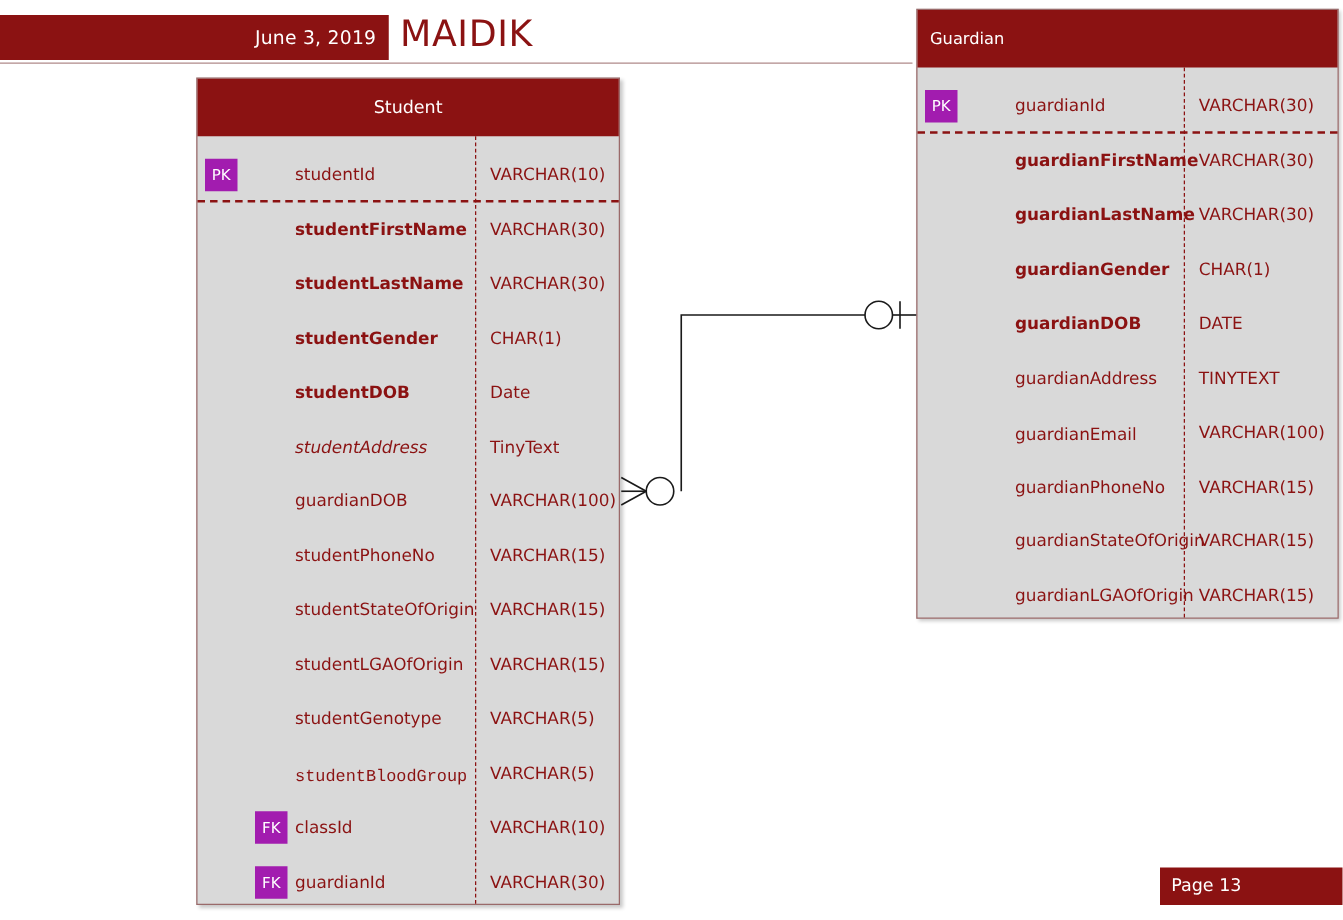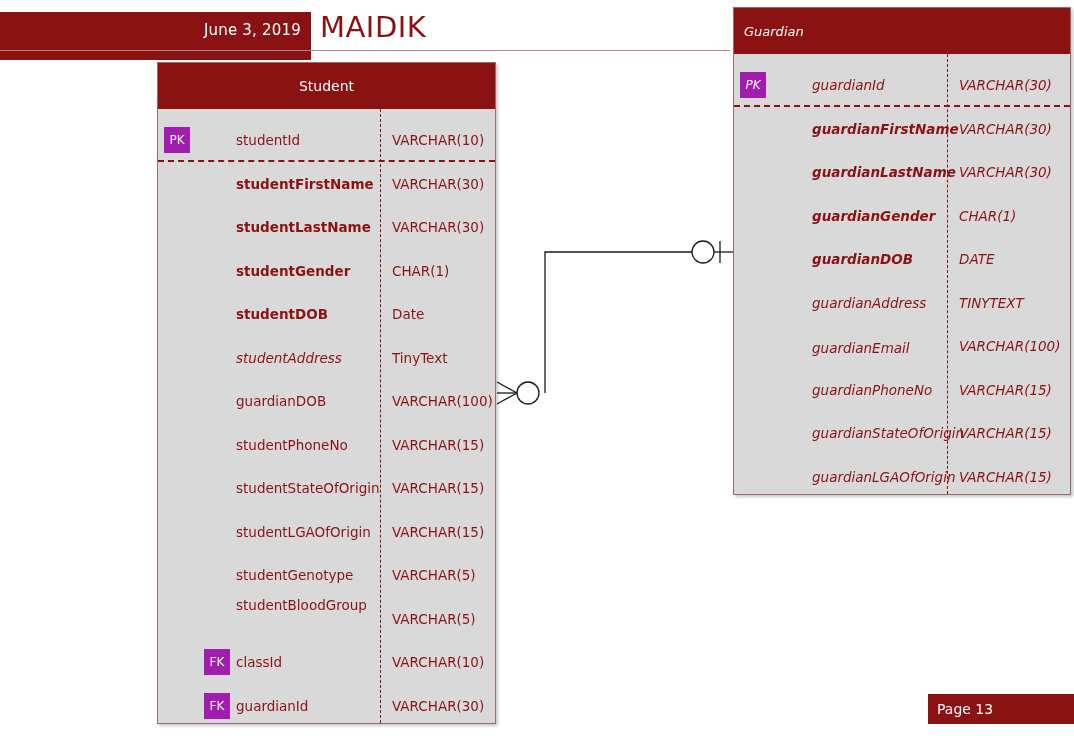--- a/index.html
+++ b/index.html
@@ -18,21 +18,21 @@
 
   
   #slide-header {
     position: absolute;
     left: 0; top: 12px;
     width: 1074px; height: 38px;
   }
   #date-bar {
     position: absolute;
     left: 0; top: 0;
-    width: 311px; height: 48px;
+    width: 311px; height: 36px;
     background: #8B1212;
     box-sizing: border-box;
   }
   #date-text {
     position: absolute;
     right: 10px; top: 9px;
     color: #ffffff;
     font-size: 15px;
     letter-spacing: 0.2px;
     white-space: nowrap;
@@ -198,36 +198,36 @@
         </div>
         <div class="field-row" style="top: 400.5px;">
           <div class="field-name" style="left: 78px; top: 14px;">studentLGAOfOrigin</div>
           <div class="field-type" style="left: 234px; top: 14px;">VARCHAR(15)</div>
         </div>
         <div class="field-row" style="top: 444px;">
           <div class="field-name" style="left: 78px; top: 14px;">studentGenotype</div>
           <div class="field-type" style="left: 234px; top: 14px;">VARCHAR(5)</div>
         </div>
         <div class="field-row" style="top: 487.5px;">
-          <div class="field-name" style="left: 78px; top: 0;">studentBloodGroup</div>
+          <div class="field-name" style="left: 78px; top: 18px; font-family: Liberation Mono, monospace;">studentBloodGroup</div>
           <div class="field-type" style="left: 234px; top: 14px;">VARCHAR(5)</div>
         </div>
         <div class="field-row" style="top: 531px;">
           <div class="key-badge" style="left: 46px; top: 9px;">FK</div>
           <div class="field-name" style="left: 78px; top: 14px;">classId</div>
           <div class="field-type" style="left: 234px; top: 14px;">VARCHAR(10)</div>
         </div>
         <div class="field-row" style="top: 574.5px;">
           <div class="key-badge" style="left: 46px; top: 9px;">FK</div>
           <div class="field-name" style="left: 78px; top: 14px;">guardianId</div>
           <div class="field-type" style="left: 234px; top: 14px;">VARCHAR(30)</div>
         </div>
       </div>
     </div>
-    <div class="entity" style="left: 733px; top: 7px; width: 338px; height: 488px; font-style: italic;">
+    <div class="entity" style="left: 733px; top: 7px; width: 338px; height: 488px;">
       <div class="entity-header left">
         <span>Guardian</span>
       </div>
       <div class="entity-body" style="position: absolute; inset: 46px 0px 0px;">
         <div class="col-divider" style="left: 213px;"></div>
         <div class="field-row" style="top: 9px;">
           <div class="key-badge" style="left: 6px; top: 9px;">PK</div>
           <div class="field-name" style="left: 78px; top: 14px;">guardianId</div>
           <div class="field-type" style="left: 225px; top: 14px;">VARCHAR(30)</div>
         </div>

